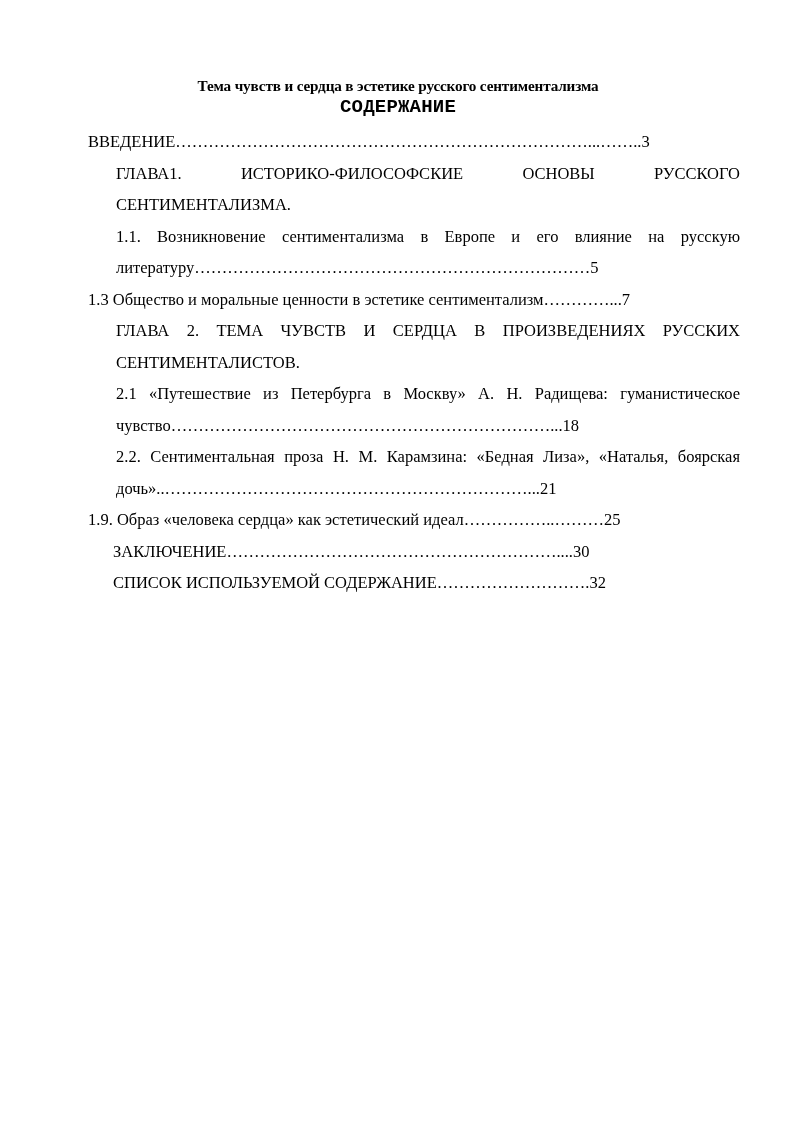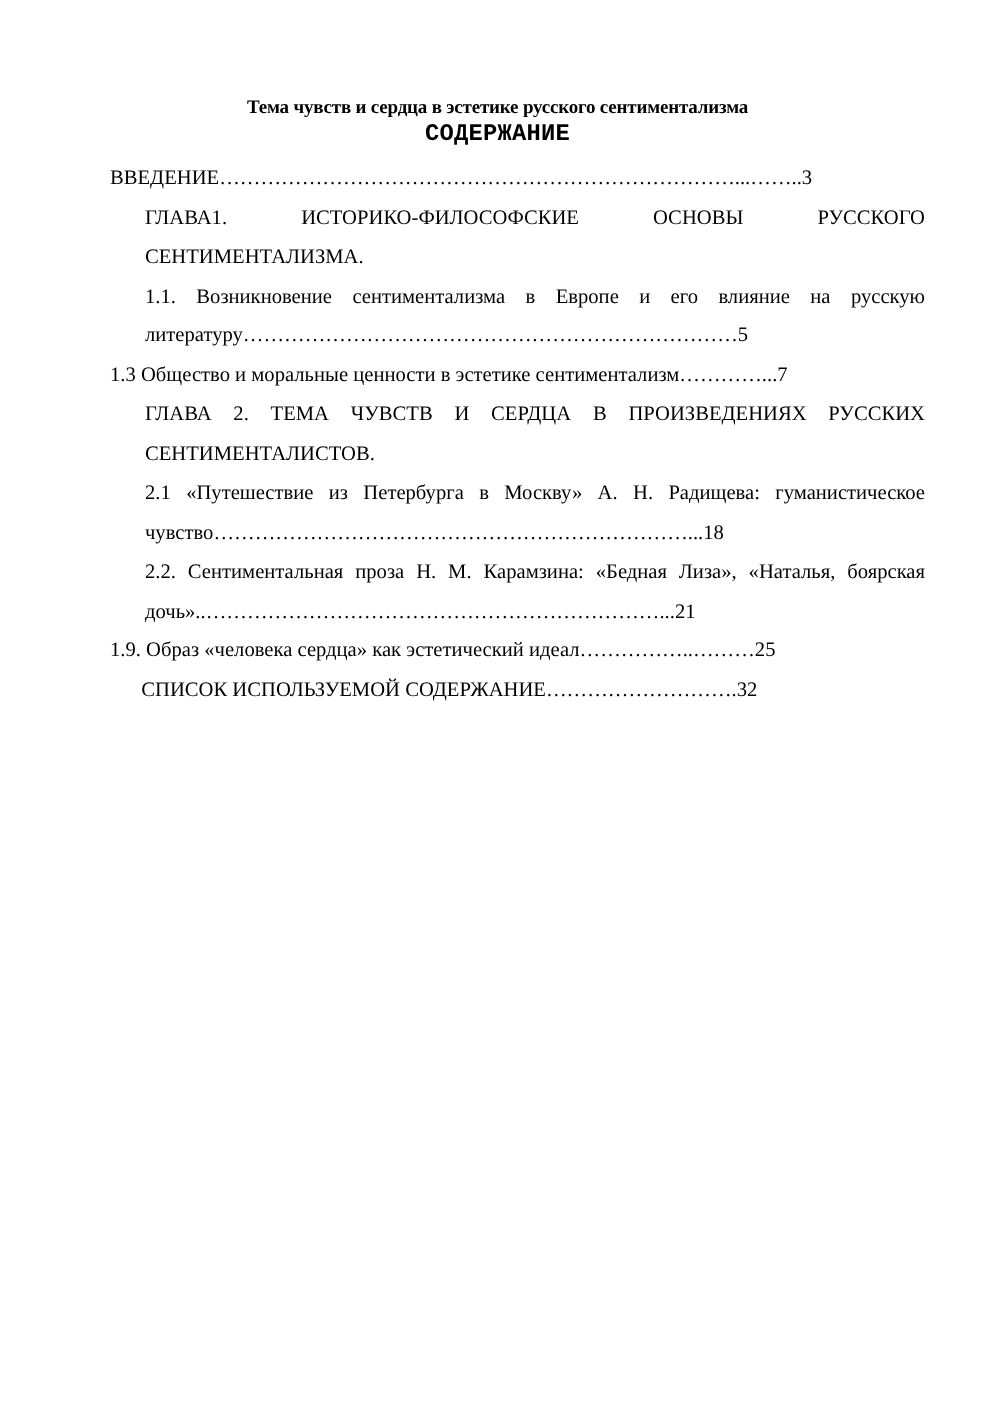--- a/index.html
+++ b/index.html
@@ -88,16 +88,17 @@
 
   <div class="toc">
       <div class="toc-line bold"><span>ВВЕДЕНИЕ</span><span class="nowrap"><span>…………………………………………………………………...……..</span><span>3</span></span></div>
       <div class="toc-line bold spread"><span>ГЛАВА1.    ИСТОРИКО-ФИЛОСОФСКИЕ    ОСНОВЫ    РУССКОГО СЕНТИМЕНТАЛИЗМА.</span></div>
       <div class="toc-line spread"><span>1.1. Возникновение сентиментализма в Европе и его влияние на русскую литературу</span><span class="nowrap"><span>………………………………………………………………</span><span>5</span></span></div>
       <div class="toc-line"><span>1.3 Общество и моральные ценности в эстетике сентиментализм</span><span class="nowrap"><span>…………...</span><span>7</span></span></div>
       <div class="toc-line bold spread"><span>ГЛАВА 2. ТЕМА ЧУВСТВ И СЕРДЦА В ПРОИЗВЕДЕНИЯХ РУССКИХ СЕНТИМЕНТАЛИСТОВ.</span></div>
       <div class="toc-line spread"><span>2.1 «Путешествие из Петербурга в Москву» А. Н. Радищева: гуманистическое чувство</span><span class="nowrap"><span>……………………………………………………………...</span><span>18</span></span></div>
       <div class="toc-line spread"><span>2.2. Сентиментальная проза Н. М. Карамзина: «Бедная Лиза», «Наталья, боярская дочь»</span><span class="nowrap"><span>..…………………………………………………………...</span><span>21</span></span></div>
       <div class="toc-line"><span>1.9. Образ «человека сердца» как эстетический идеал</span><span class="nowrap"><span>……………..………</span><span>25</span></span></div>
+      <div class="toc-line bold indent"><span>ЗАКЛЮЧЕНИЕ</span><span class="nowrap"><span>……………………………………………………....</span><span>30</span></span></div>
       <div class="toc-line bold indent"><span>СПИСОК ИСПОЛЬЗУЕМОЙ СОДЕРЖАНИЕ</span><span class="nowrap"><span>……………………….</span><span>32</span></span></div>
     </div>
 
 </div>
 
 </body></html>

